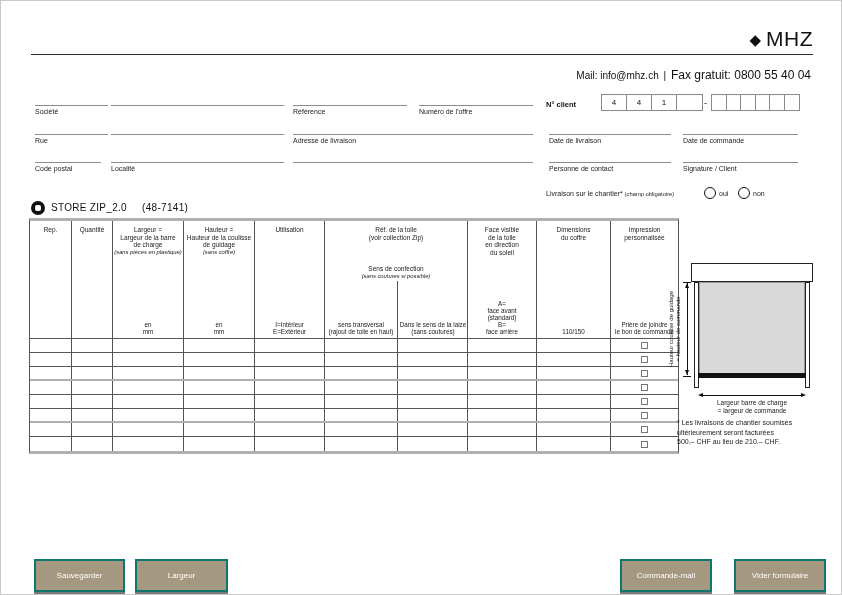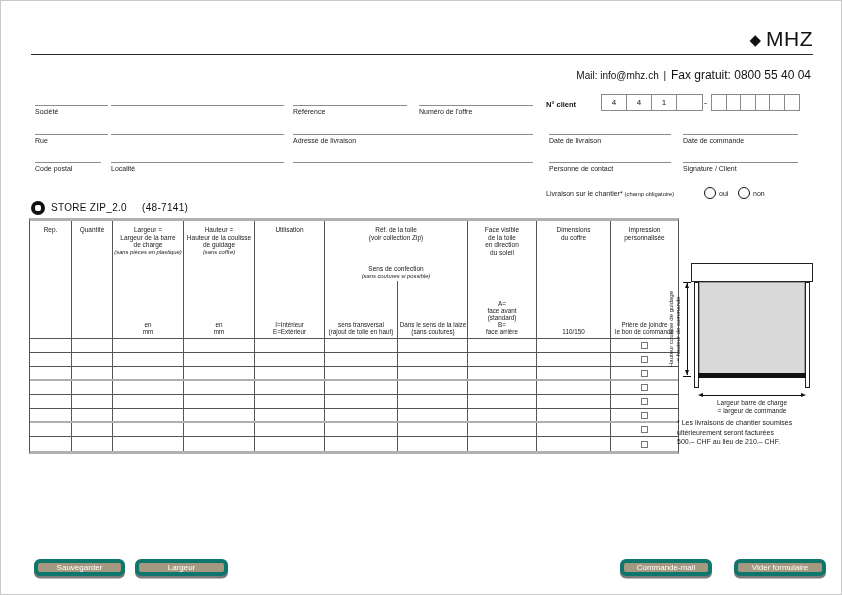--- a/index.html
+++ b/index.html
@@ -74,21 +74,21 @@
   .arr-left{border-top:2.5px solid transparent;border-bottom:2.5px solid transparent;border-right:5px solid #111}
   .arr-right{border-top:2.5px solid transparent;border-bottom:2.5px solid transparent;border-left:5px solid #111}
   .v-label{position:absolute;left:615px;top:321px;width:118px;text-align:center;font-size:6px;line-height:7px;
            transform:rotate(-90deg);transform-origin:center;color:#1a1a1a}
   .h-label{position:absolute;left:686px;top:398px;width:130px;text-align:center;font-size:6.5px;line-height:7.5px;color:#1a1a1a}
   .footnote{position:absolute;left:676px;top:417px;width:145px;font-size:7px;line-height:9.5px;color:#1a1a1a}
 
   
   .remarks{position:absolute;left:28px;top:454px;width:784px;height:91px;border:1px solid #999;border-top-width:2px;box-sizing:border-box;background:#fff}
   .remarks-label{position:absolute;left:6px;top:4px;font-size:7.5px}
-  .btn{position:absolute;top:558px;height:17px;background:#a59880;border:4px solid #0f766e;border-radius:6px;
+  .btn{position:absolute;top:558px;height:33px;background:#a59880;border:2px solid #0f766e;border-radius:0;
        color:#fff;font-size:8px;font-family:"Liberation Sans",sans-serif;display:flex;align-items:center;justify-content:center;
        box-sizing:border-box;box-shadow:0 2.5px 0 #7a7a7a;padding:0;cursor:pointer}
 </style>
 </head>
 <body>
 
 <div class="page">
 
   <div class="title-rule"></div>
   <div class="brand">

